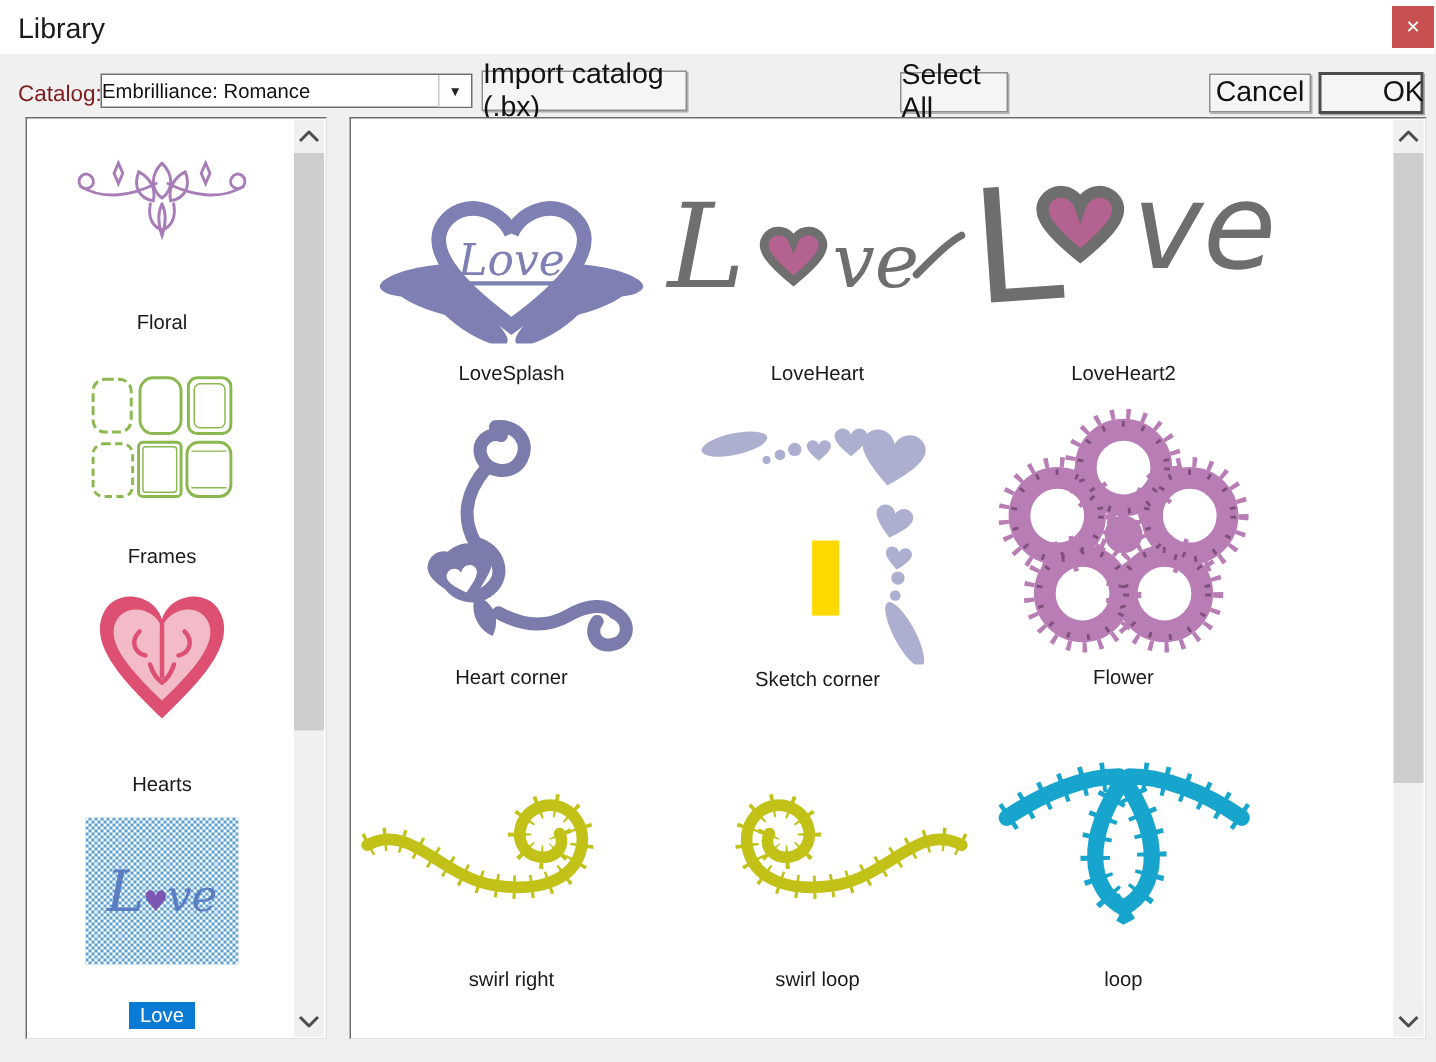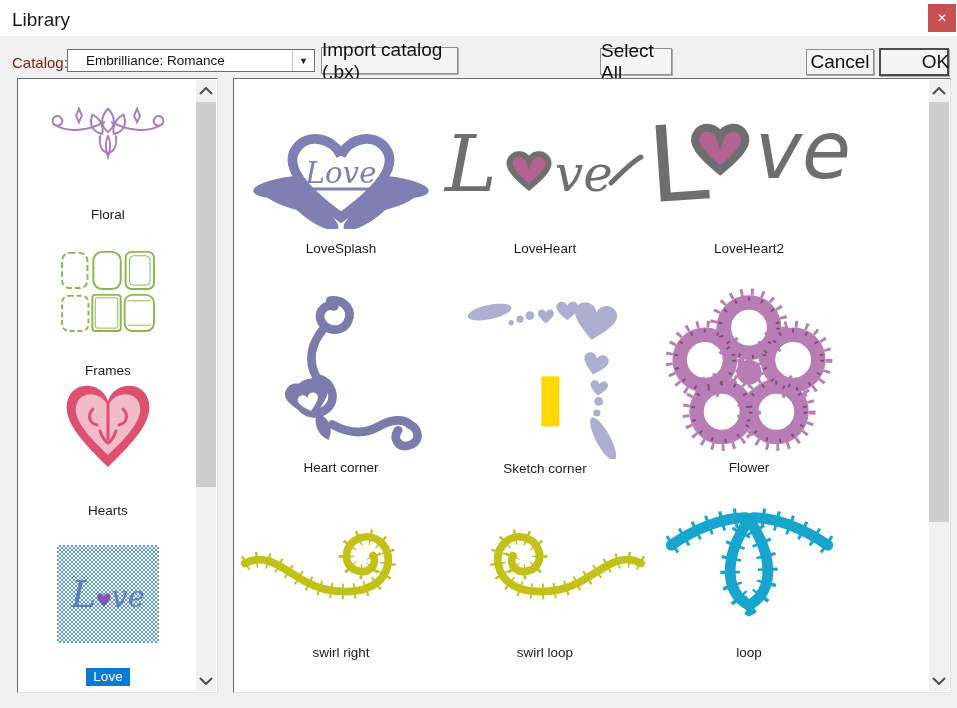--- a/index.html
+++ b/index.html
@@ -10,21 +10,21 @@
   #titlebar{position:absolute;left:0;top:0;width:957px;height:36px;background:#ffffff;}
   #title{position:absolute;left:12px;top:9px;font-size:19px;color:#1a1a1a;}
   #closebtn{position:absolute;right:1px;top:4px;width:28px;height:28px;background:#c75050;
     color:#fff;font-size:12px;font-weight:bold;display:flex;align-items:center;justify-content:center;cursor:pointer;}
 
   
   .lbl{position:absolute;font-size:15px;color:#7f1d1d;}
   #catalog-label{left:12px;top:54px;}
   #combobox{position:absolute;left:67px;top:49px;width:248px;height:23px;background:#fff;
     border:1px solid #6e6e6e;box-sizing:border-box;display:flex;align-items:center;cursor:default;}
-  #combobox .val{flex:1;padding-left:18px;font-size:13.5px;color:#111;white-space:nowrap;overflow:hidden;}
+  #combobox .val{flex:1;padding-left:0;font-size:13.5px;color:#111;white-space:nowrap;overflow:hidden;}
   #combobox .arrow{width:21px;height:100%;display:flex;align-items:center;justify-content:center;
     font-size:9px;color:#222;border-left:1px solid #c8c8c8;background:#fdfdfd;}
   .btn{position:absolute;background:#f5f5f5;border:1px solid #8f8f8f;box-shadow:1px 1px 0 rgba(90,90,90,.45);
     font-size:19px;color:#111;display:flex;align-items:center;justify-content:center;
     font-family:Liberation Sans, sans-serif;box-sizing:border-box;cursor:pointer;}
   #btn-import{left:321px;top:47px;width:137px;height:27px;}
   #btn-selectall{left:600px;top:48px;width:72px;height:27px;}
   #btn-cancel{left:806px;top:49px;width:68px;height:26px;}
   #btn-ok{left:879px;top:48px;width:70px;height:28px;border:2px solid #4d4d4d;padding-left:43px;}
 
@@ -37,35 +37,35 @@
   .scrollbar{position:absolute;top:1px;bottom:1px;right:1px;width:20px;background:#f0f0f0;}
   .sb-btn{position:absolute;left:0;width:20px;height:22px;background:#f0f0f0;display:flex;align-items:center;justify-content:center;}
   .sb-up{top:0;} .sb-down{bottom:0;}
   .sb-thumb{position:absolute;left:0;width:20px;background:#cdcdcd;}
 
   
   .cat{position:absolute;left:2px;width:176px;display:flex;flex-direction:column;align-items:center;cursor:pointer;gap:20px;}
   .cat .clabel{font-size:13.5px;color:#1b1b1b;}
   #cat-floral{top:22px;} #cat-floral .clabel{margin-top:24px;}
   #cat-frames{top:168px;} #cat-frames .clabel{margin-top:10px;}
-  #cat-hearts{top:296px;} #cat-hearts .clabel{margin-top:12px;}
+  #cat-hearts{top:308px;} #cat-hearts .clabel{margin-top:12px;}
   #cat-love{top:466px;} #cat-love .clabel{margin-top:5px;}
   .checker{width:102px;height:98px;display:flex;align-items:center;justify-content:center;
     background:conic-gradient(#5b9fd0 90deg,#fff 90deg 180deg,#5b9fd0 180deg 270deg,#fff 270deg);
     background-size:4px 4px;}
   .lovescript{font-family:"DejaVu Serif",serif;font-style:italic;color:#5b7ec2;display:flex;align-items:baseline;}
   .lovescript .L{font-size:38px;} .lovescript .ve{font-size:29px;}
   .lovescript .hrt{font-size:19px;color:#7c58b4;margin:0 -1px;}
   .sel-label{background:#0a7bd4;color:#fff !important;padding:1px 7px 2px 7px;font-size:13.5px;}
 
   
   .cell{position:absolute;width:204px;display:flex;flex-direction:column;align-items:center;
     justify-content:flex-end;cursor:pointer;}
   .c1{left:5px;} .c2{left:209px;} .c3{left:413px;}
-  .r1{top:12px;height:168px;} .r2{top:208px;height:190px;} .r3{top:398px;height:186px;}
+  .r1{top:12px;height:168px;} .r2{top:192px;height:190px;} .r3{top:398px;height:186px;}
   .dlabel{font-size:13.5px;color:#1b1b1b;height:18px;}
 </style>
 </head>
 <body>
 
 <svg width="0" height="0" style="position:absolute">
   <defs>
     <path id="heartShape" d="M10 6 C8.8 2.6 4.4 1.8 2.4 4.8 C0.4 7.8 3.6 11.6 10 16.8 C16.4 11.6 19.6 7.8 17.6 4.8 C15.6 1.8 11.2 2.6 10 6 Z"></path>
   </defs>
 </svg>

